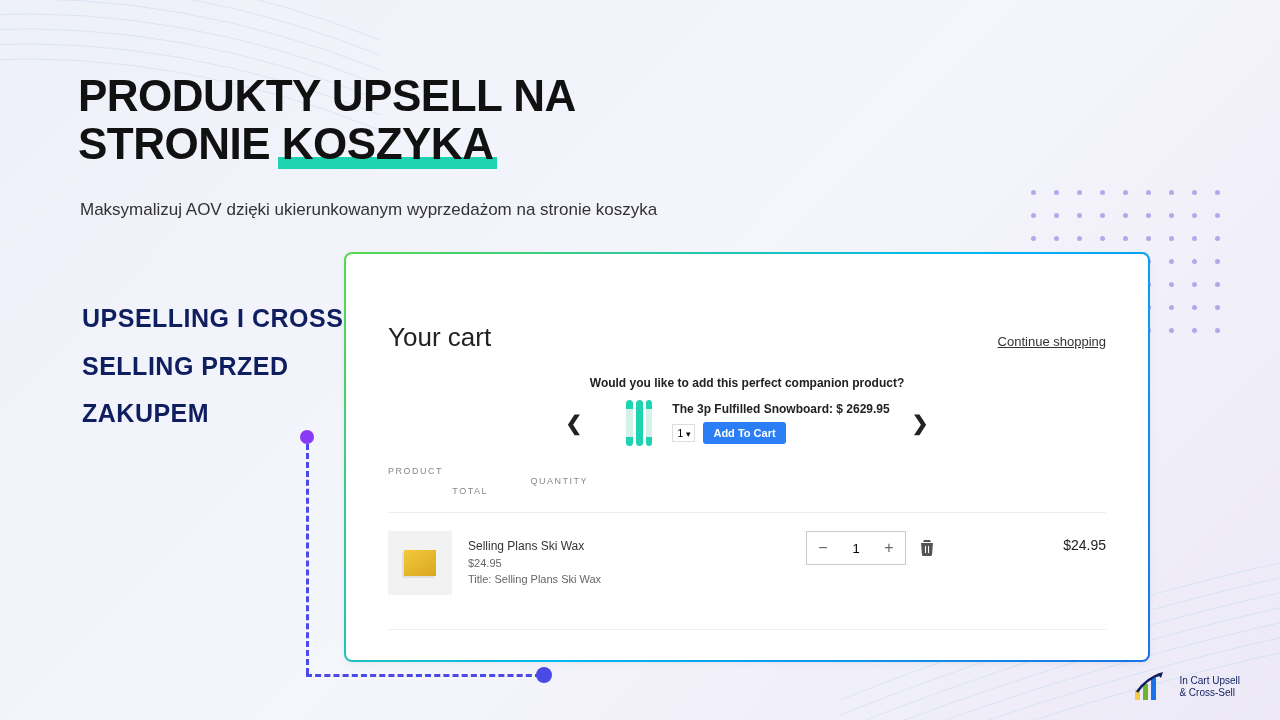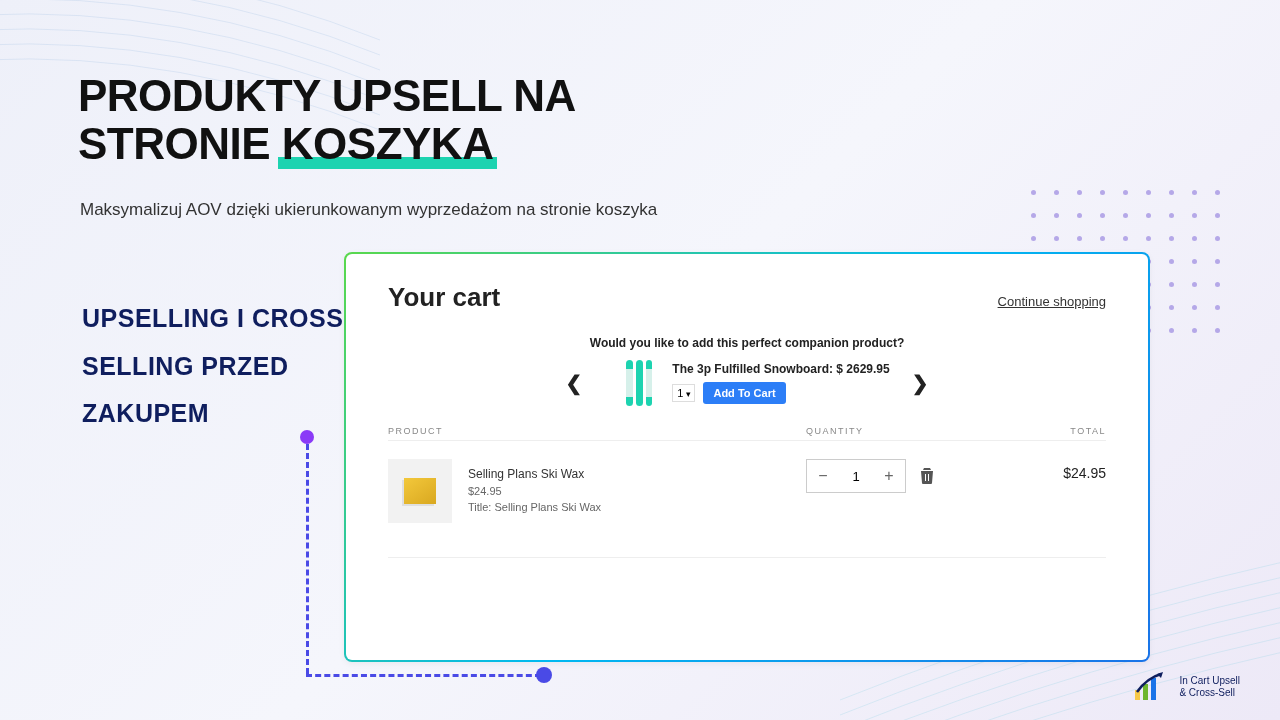--- a/index.html
+++ b/index.html
@@ -135,22 +135,23 @@
 }
 
 .cart-header {
   display: flex;
   justify-content: space-between;
   align-items: baseline;
   margin-bottom: 18px;
 }
 .cart-title {
   font-size: 26px;
-  font-weight: 700;
+  font-weight: 400;
   color: #222;
+  margin-top: 40px;
 }
 .continue-link {
   font-size: 13px;
   color: #333;
   text-decoration: underline;
   cursor: pointer;
 }
 
 .upsell-block {
   text-align: center;
@@ -229,26 +230,27 @@
   border-radius: 3px;
   cursor: pointer;
 }
 
 .table-header {
   display: flex;
   font-size: 9px;
   letter-spacing: 1.5px;
   color: #888;
   text-transform: uppercase;
-  padding-bottom: 4px;
+  padding-bottom: 16px;
   border-bottom: 1px solid #eee;
   margin-top: 10px;
+  flex-direction: column;
 }
 .col-product { flex: 1; }
-.col-qty { width: 200px; text-align: left; }
+.col-qty { width: 200px; text-align: right; }
 .col-total { width: 100px; text-align: right; }
 
 .cart-row {
   display: flex;
   align-items: flex-start;
   padding: 18px 0;
 }
 .prod-thumb {
   width: 64px; height: 64px;
   background: #f2f2f2;

